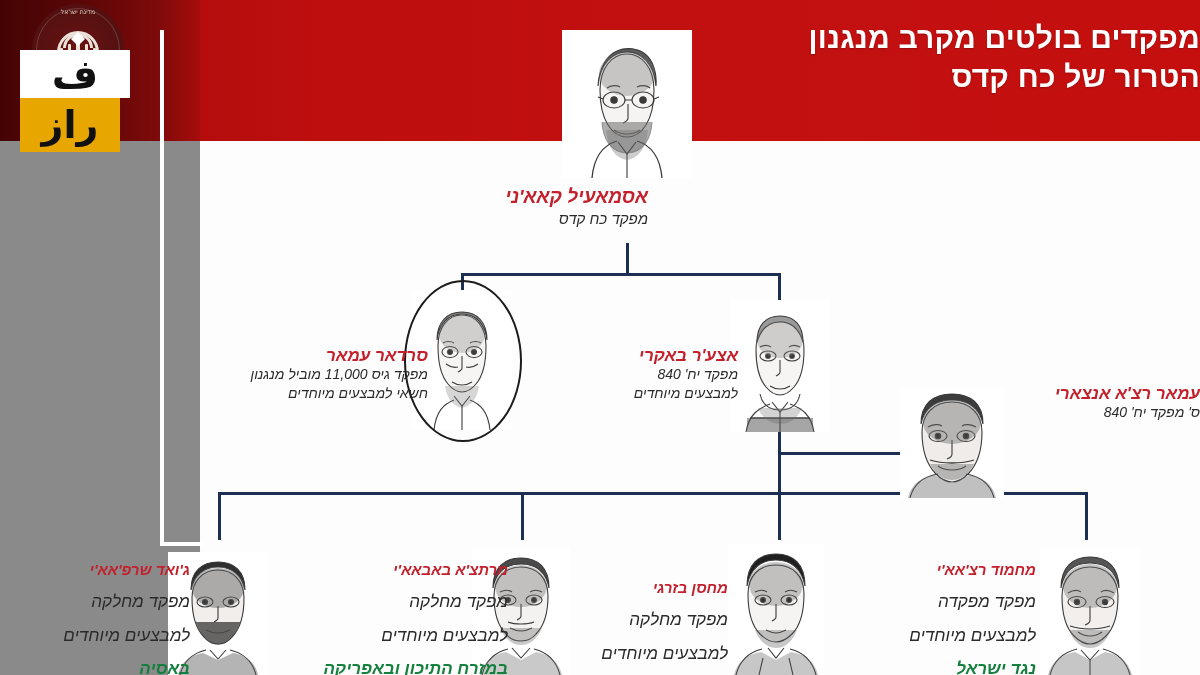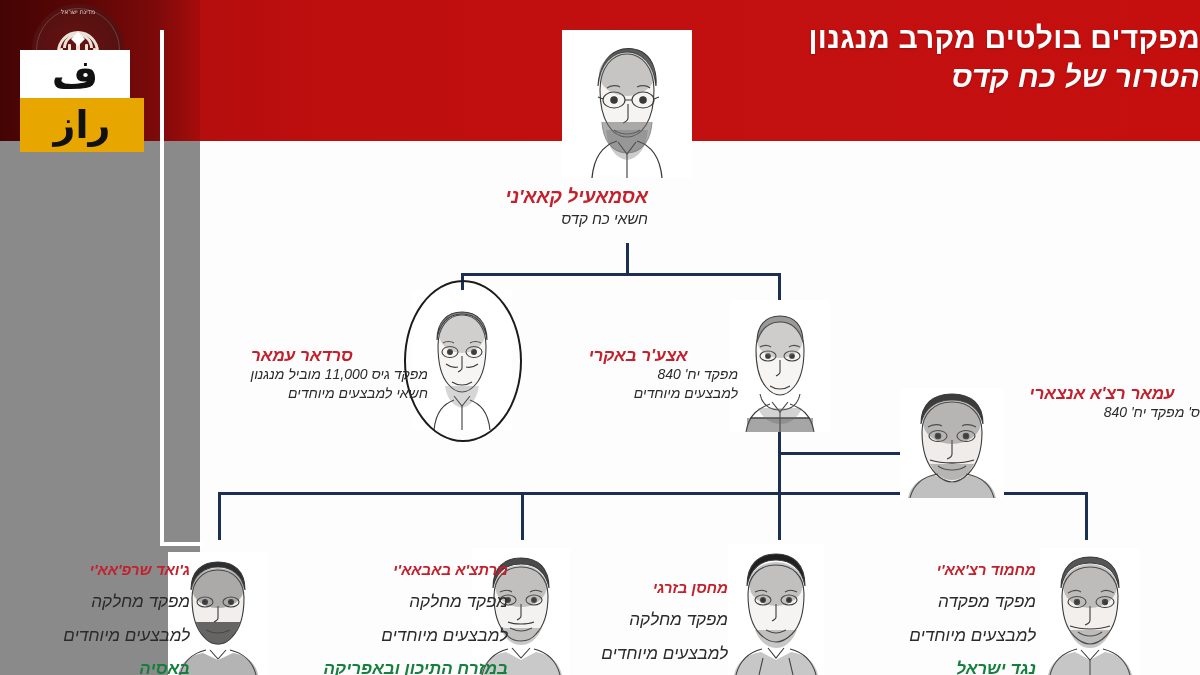--- a/index.html
+++ b/index.html
@@ -38,21 +38,21 @@
     border:1px solid rgba(255,255,255,.18);
   }
   .seal svg { position:absolute; inset:0; width:100%; height:100%; }
   .logo-white {
     position:absolute; left:6px; top:46px; width:110px; height:48px;
     background:#ffffff;
     display:flex; align-items:center; justify-content:center;
   }
   .logo-white span { font-size:40px; line-height:1; color:#111; font-weight:700; font-family:"DejaVu Sans", sans-serif; }
   .logo-yellow {
-    position:absolute; left:6px; top:94px; width:124px; height:54px;
+    position:absolute; left:6px; top:94px; width:100px; height:54px;
     background:#e8a700;
     display:flex; align-items:center; justify-content:center;
   }
   .logo-yellow span { font-size:38px; line-height:1; color:#111; font-weight:700; font-family:"DejaVu Sans", sans-serif; }
 
   
   .bracket {
     position:absolute; left:160px; top:30px; width:44px; height:516px;
     border-left:4px solid #ffffff;
     border-bottom:4px solid #ffffff;
@@ -61,38 +61,38 @@
 
   
   .title {
     position:absolute; right:-6px; top:18px; width:520px;
     text-align:right; color:#ffffff; direction:rtl;
     font-weight:700; font-size:30px; line-height:1.30;
     letter-spacing:.2px;
     padding-right:6px;
     text-shadow:0 1px 2px rgba(0,0,0,.22);
   }
-  .title .l2 { display:block;font-style:italic; }
+  .title .l2 { display:block; }
 
   
   .ln { position:absolute; background:#1b2f52; }
 
   
   .photo { position:absolute; background:#ffffff; overflow:hidden; }
   .photo svg { display:block; width:100%; height:100%; }
 
   .label { position:absolute; direction:rtl; text-align:right;font-style:italic; }
   .nm { color:#c3202c; font-weight:700; line-height:1.12; }
   .rl { color:#2a2a2a; line-height:1.28; }
   .rl b { font-weight:700; color:#15803d; }
 
   
   .n-top .nm { font-size:19px; }
   .n-top .rl { font-size:15px; margin-top:2px; }
-  .n-mid .nm { font-size:17px;text-align:center; }
+  .n-mid .nm { font-size:17px; }
   .n-mid .rl { font-size:14px; margin-top:1px; }
   .n-bot .nm { font-size:15px; }
   .n-bot .rl { font-size:17px; margin-top:12px; }
 
   .oval {
     position:absolute; border:2px solid #1b1b1b; border-radius:50%;
     pointer-events:none;
   }
 </style>
 </head>
@@ -181,21 +181,21 @@
         <path d="M65 124v24"></path>
       </g>
       <g fill="#6f6f6f" opacity=".35">
         <ellipse cx="65" cy="44" rx="28" ry="22"></ellipse>
         <path d="M44 100c2 18 9 28 21 30 12-2 19-12 21-30z"></path>
       </g>
     </svg>
   </div>
   <div class="label n-top" style="right:552px; top:186px; width:250px;">
     <div class="nm">אסמאעיל קאא'ני</div>
-    <div class="rl">חשאי כח קדס</div>
+    <div class="rl">מפקד כח קדס</div>
   </div>
 
   <div class="photo" style="left:412px; top:290px; width:100px; height:140px;">
     <svg viewBox="0 0 100 140" aria-hidden="true">
       <rect width="100" height="140" fill="#fff"></rect>
       <g stroke="#3d3d3d" fill="none" stroke-width="1.1">
         <path d="M26 56c0-19 10-31 24-31s24 12 24 31c0 18-4 31-10 38-5 6-9 8-14 8s-9-2-14-8c-6-7-10-20-10-38z" fill="#f7f5f3"></path>
         <path d="M25 50c2-16 11-26 25-26s23 10 25 26c0-18-10-28-25-28S25 32 25 50z" fill="#8a8a8a"></path>
         <ellipse cx="38" cy="62" rx="8" ry="5.5"></ellipse>
         <ellipse cx="62" cy="62" rx="8" ry="5.5"></ellipse>

